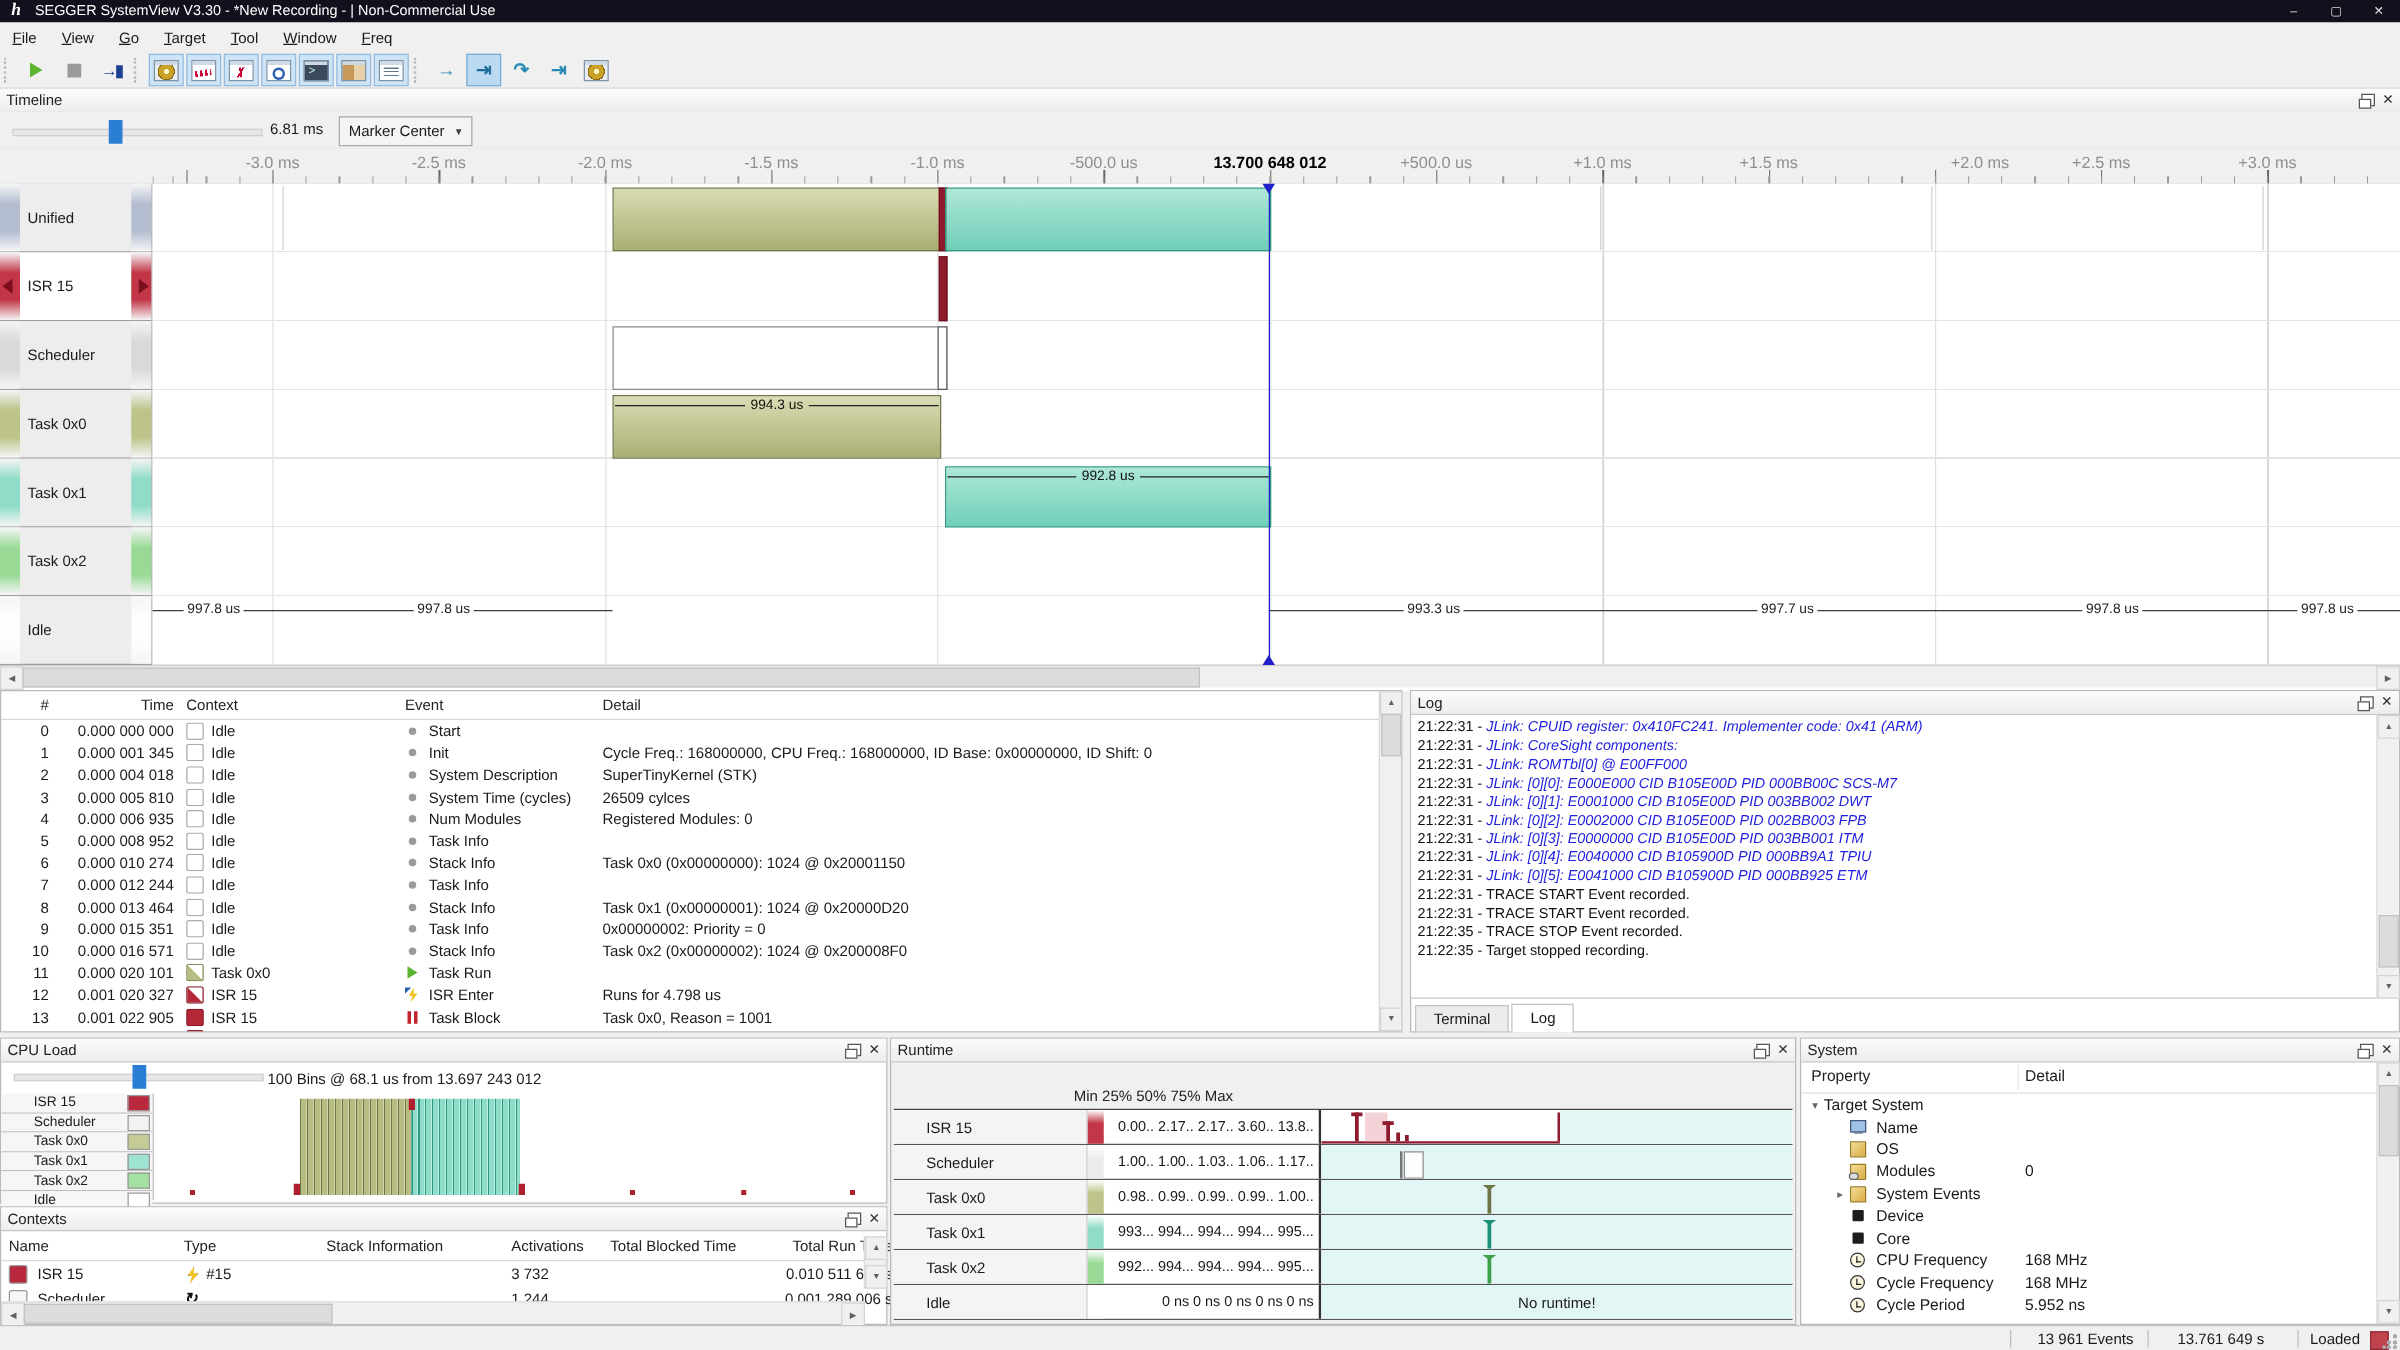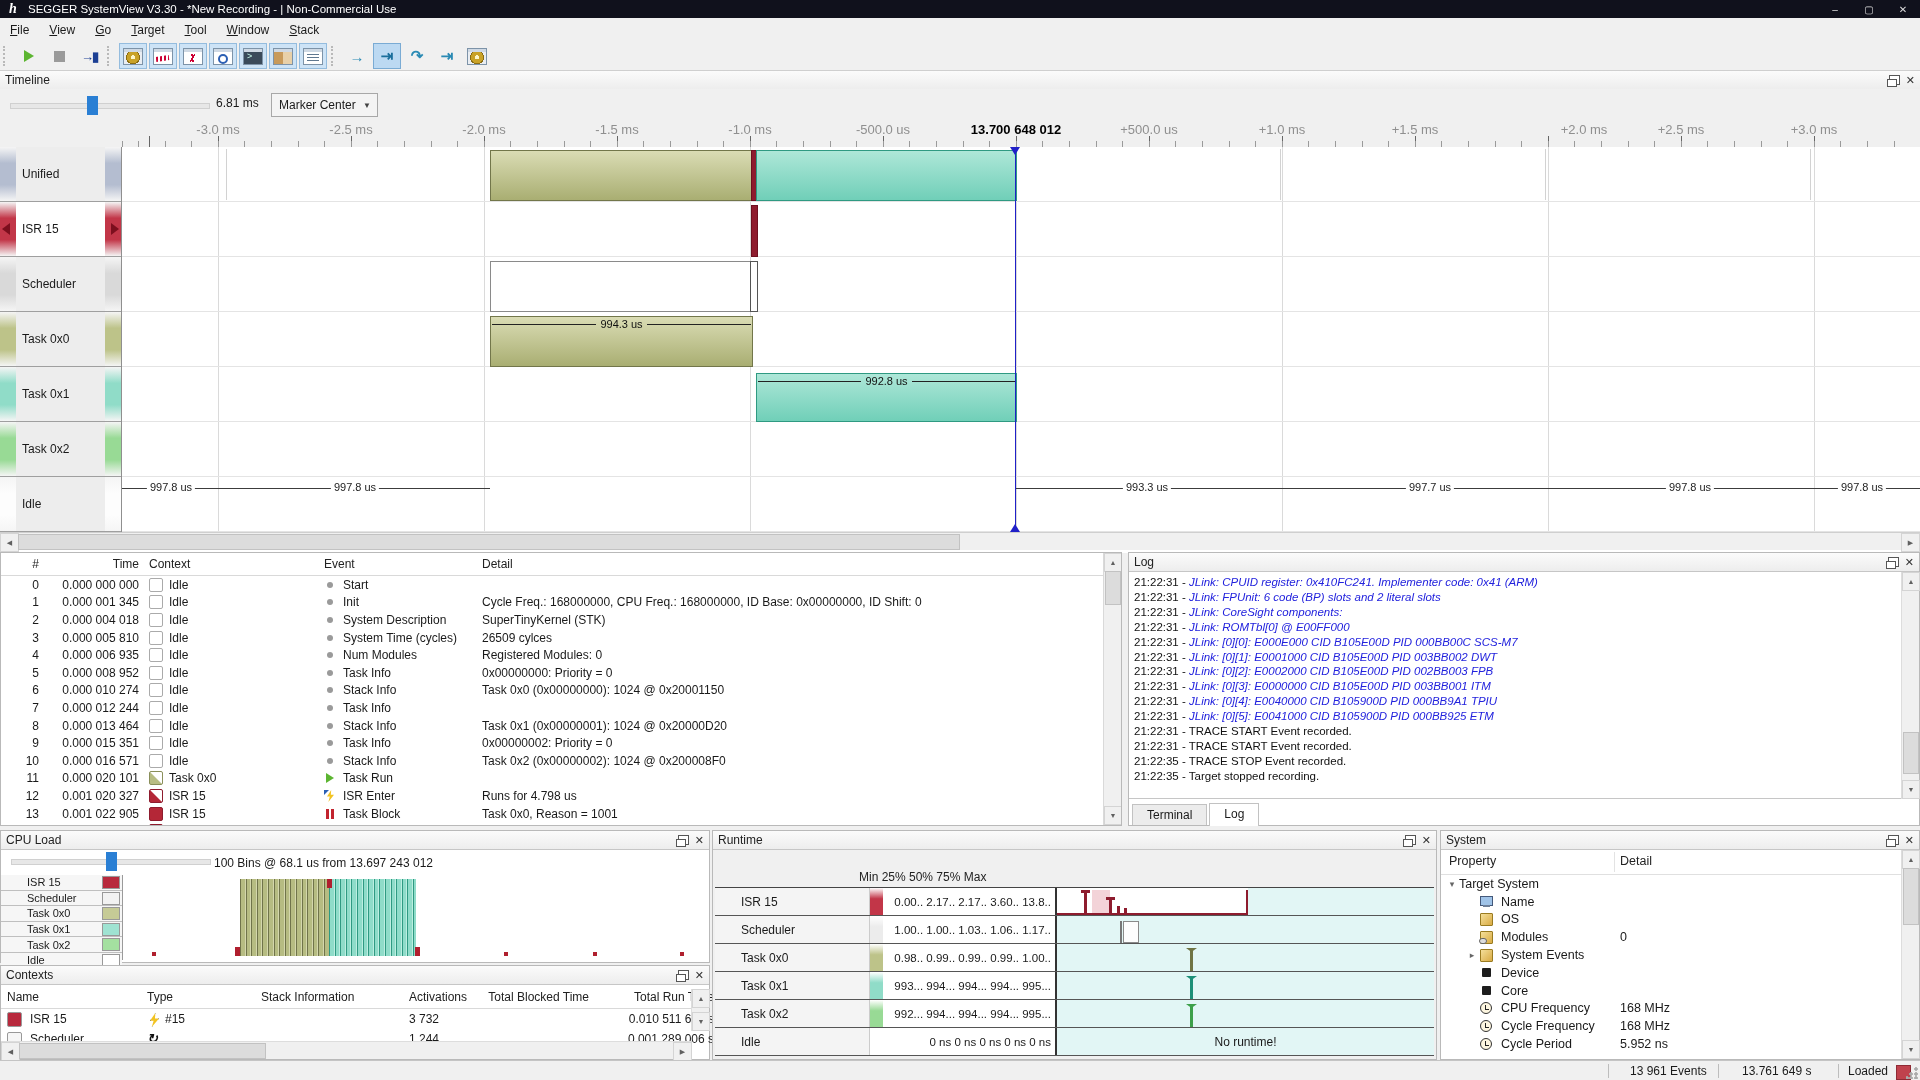--- a/index.html
+++ b/index.html
@@ -238,21 +238,21 @@
   </div>
 
   <div class="menubar">
 
   <span class="menu-item">File</span>
       <span class="menu-item">View</span>
       <span class="menu-item">Go</span>
       <span class="menu-item">Target</span>
       <span class="menu-item">Tool</span>
       <span class="menu-item">Window</span>
-      <span class="menu-item">Stack</span>
+      <span class="menu-item">Freq</span>
     </div>
 
   <div class="toolbar">
     <span class="tb-handle"></span>
     <span class="tb-btn">
         <i class="i-play"></i>
       </span>
     <span class="tb-btn">
         <i class="i-stop"></i>
       </span>
@@ -512,21 +512,20 @@
           <span class="c-num">5</span>
           <span class="c-time">0.000 008 952</span>
           <span class="c-ctx">
             <i class="cicon cx-idle"></i>
             <span>Idle</span>
           </span>
           <span class="c-ev">
             <i class="eicon e-dot"></i>
             <span>Task Info</span>
           </span>
-          <span class="c-det">0x00000000: Priority = 0</span>
         </div>
 
         <div class="erow">
           <span class="c-num">6</span>
           <span class="c-time">0.000 010 274</span>
           <span class="c-ctx">
             <i class="cicon cx-idle"></i>
             <span>Idle</span>
           </span>
           <span class="c-ev">
@@ -661,23 +660,20 @@
         <span class="ph-close">✕</span>
       </span>
     </div>
     <div class="log-body">
 
         <div class="log-line">
           <span class="time">21:22:31 - </span><span class="msg jlink">JLink: CPUID register: 0x410FC241. Implementer code: 0x41 (ARM)</span>
         </div>
 
 
-        <div class="log-line">
-          <span class="time">21:22:31 - </span><span class="msg jlink">JLink: FPUnit: 6 code (BP) slots and 2 literal slots</span>
-        </div>
 
         <div class="log-line">
           <span class="time">21:22:31 - </span><span class="msg jlink">JLink: CoreSight components:</span>
         </div>
 
         <div class="log-line">
           <span class="time">21:22:31 - </span><span class="msg jlink">JLink: ROMTbl[0] @ E00FF000</span>
         </div>
 
         <div class="log-line">

